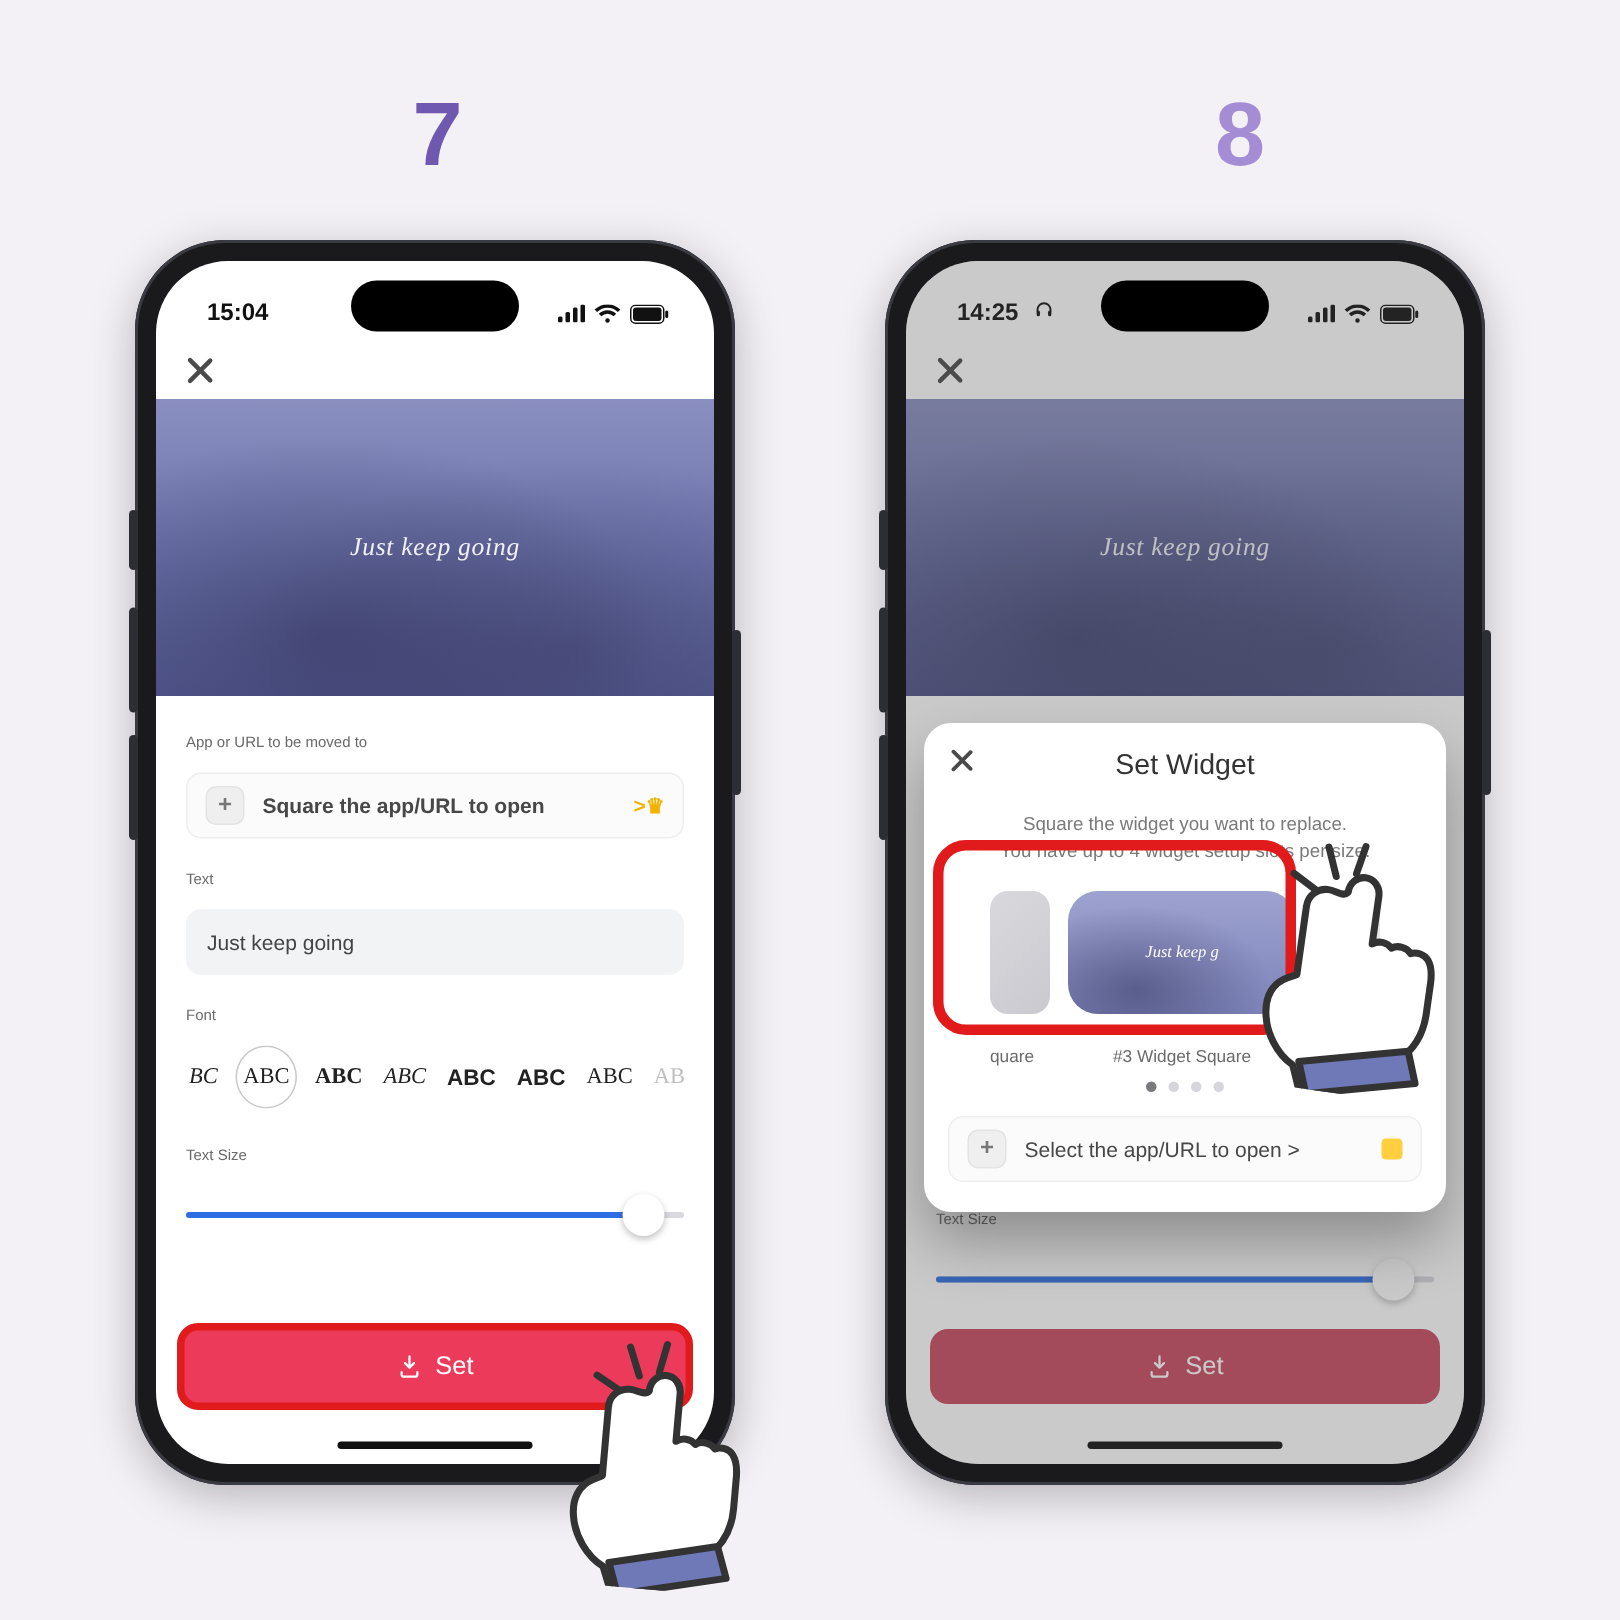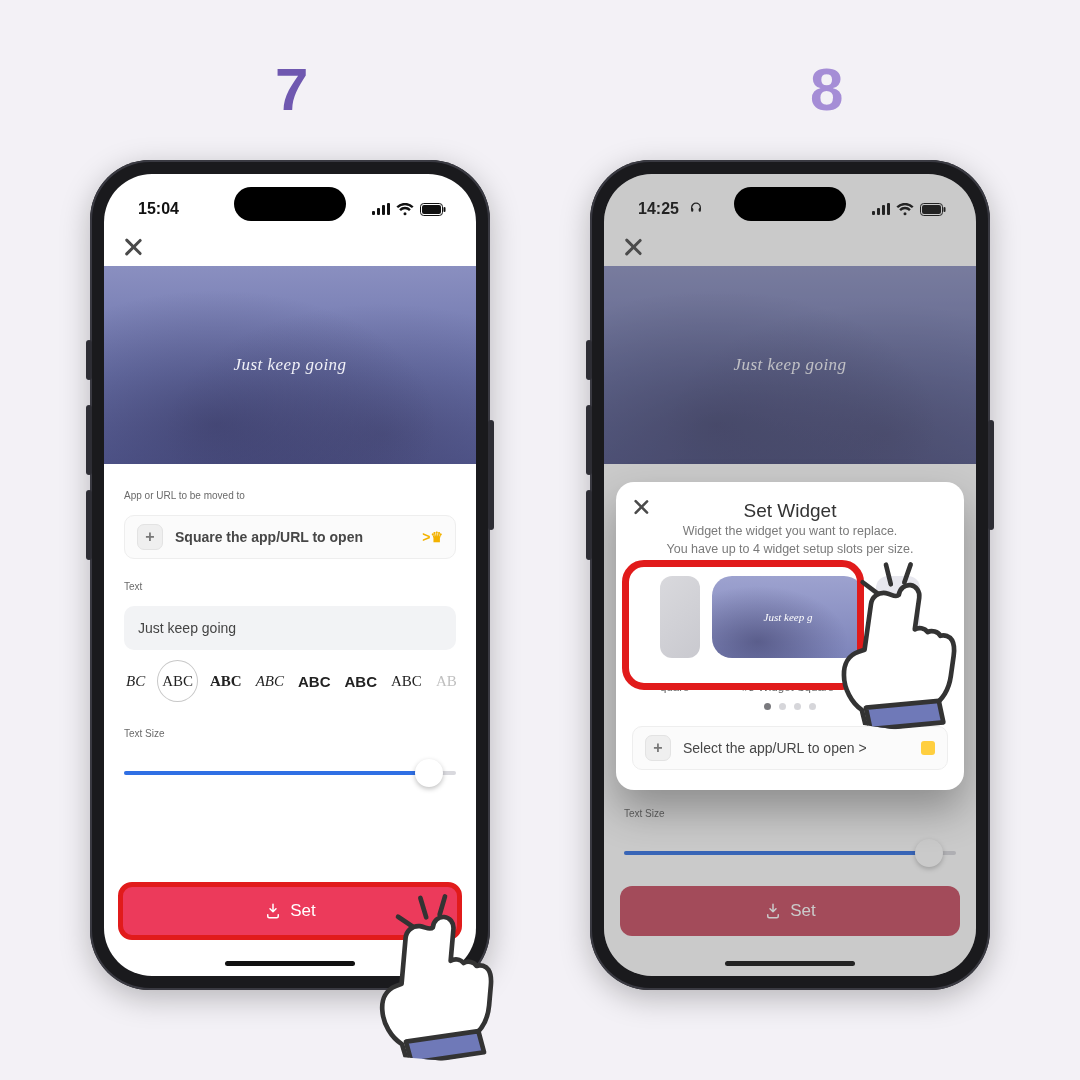--- a/index.html
+++ b/index.html
@@ -158,21 +158,21 @@
   }
   .ring7{left:14px;right:14px;bottom:36px;height:58px;}
   
   .dim-overlay{position:absolute;inset:0;background:rgba(80,80,80,.30);} 
   
   .popup{
     position:absolute;left:12px;right:12px;top:308px;background:#fff;border-radius:18px;
     box-shadow:0 20px 40px rgba(0,0,0,.30);padding:18px 16px 20px;z-index:20;
   }
   .popup .p-close{position:absolute;left:14px;top:14px;}
-  .popup h3{text-align:center;font-size:19px;font-weight:500;color:#333;margin-bottom:0;}
+  .popup h3{text-align:center;font-size:19px;font-weight:500;color:#333;margin-bottom:18px;}
   .popup .desc{text-align:center;font-size:12.5px;color:#7a7a7a;line-height:1.45;margin-bottom:18px;}
   .widgets{display:flex;gap:12px;align-items:flex-start;justify-content:center;margin-bottom:6px;}
   .wslot{width:152px;}
   .wslot .thumb{height:82px;border-radius:12px;background:#e8e8ec;display:flex;align-items:center;justify-content:center;font-size:11px;color:#fff;}
   .wslot.main .thumb{
     background:
       radial-gradient(ellipse at 30% 80%, rgba(50,50,90,.5), transparent 60%),
       linear-gradient(#9da2cf,#7d84ba);
     font-family:Liberation Serif, serif;font-style:italic;border-radius:20px;
   }
@@ -241,20 +241,21 @@
       </div>
       <div class="form">
         <div class="lbl">App or URL to be moved to</div>
         <div class="row-btn">
           <span class="plus-chip">+</span>
           <span class="grow">Square the app/URL to open</span>
           <span class="crown"><span>&gt;</span>♛</span>
         </div>
         <div class="lbl" style="margin-top:22px">Text</div>
         <div class="textbox">Just keep going</div>
+        <div class="lbl" style="margin-top:22px">Font</div>
         <div class="font-strip">
           <span class="fs-it">BC</span>
           <span class="font-sel">
               <span class="fs-serif">ABC</span>
             </span>
           <span class="fs-serif fs-bold">ABC</span>
           <span class="fs-seriffi">ABC</span>
           <span class="fs-bold">ABC</span>
           <span class="fs-black">ABC</span>
           <span class="fs-serif">ABC</span>
@@ -342,21 +343,21 @@
         <span>Set</span>
       </div>
       <div class="home-ind"></div>
 
       <div class="dim-overlay"></div>
 
       <div class="popup">
         <div class="close-x p-close" style="transform:scale(.85)"></div>
         <h3>Set Widget</h3>
         <div class="desc">
-          <div>Widget the widget you want to replace.</div>
+          <div>Square the widget you want to replace.</div>
           <div>You have up to 4 widget setup slots per size.</div>
         </div>
         <div class="widgets">
           <div class="wslot edge">
             <div class="thumb"></div>
             <div class="cap">quare</div>
           </div>
           <div class="wslot main">
             <div class="thumb">
                 <span>Just keep g</span>

